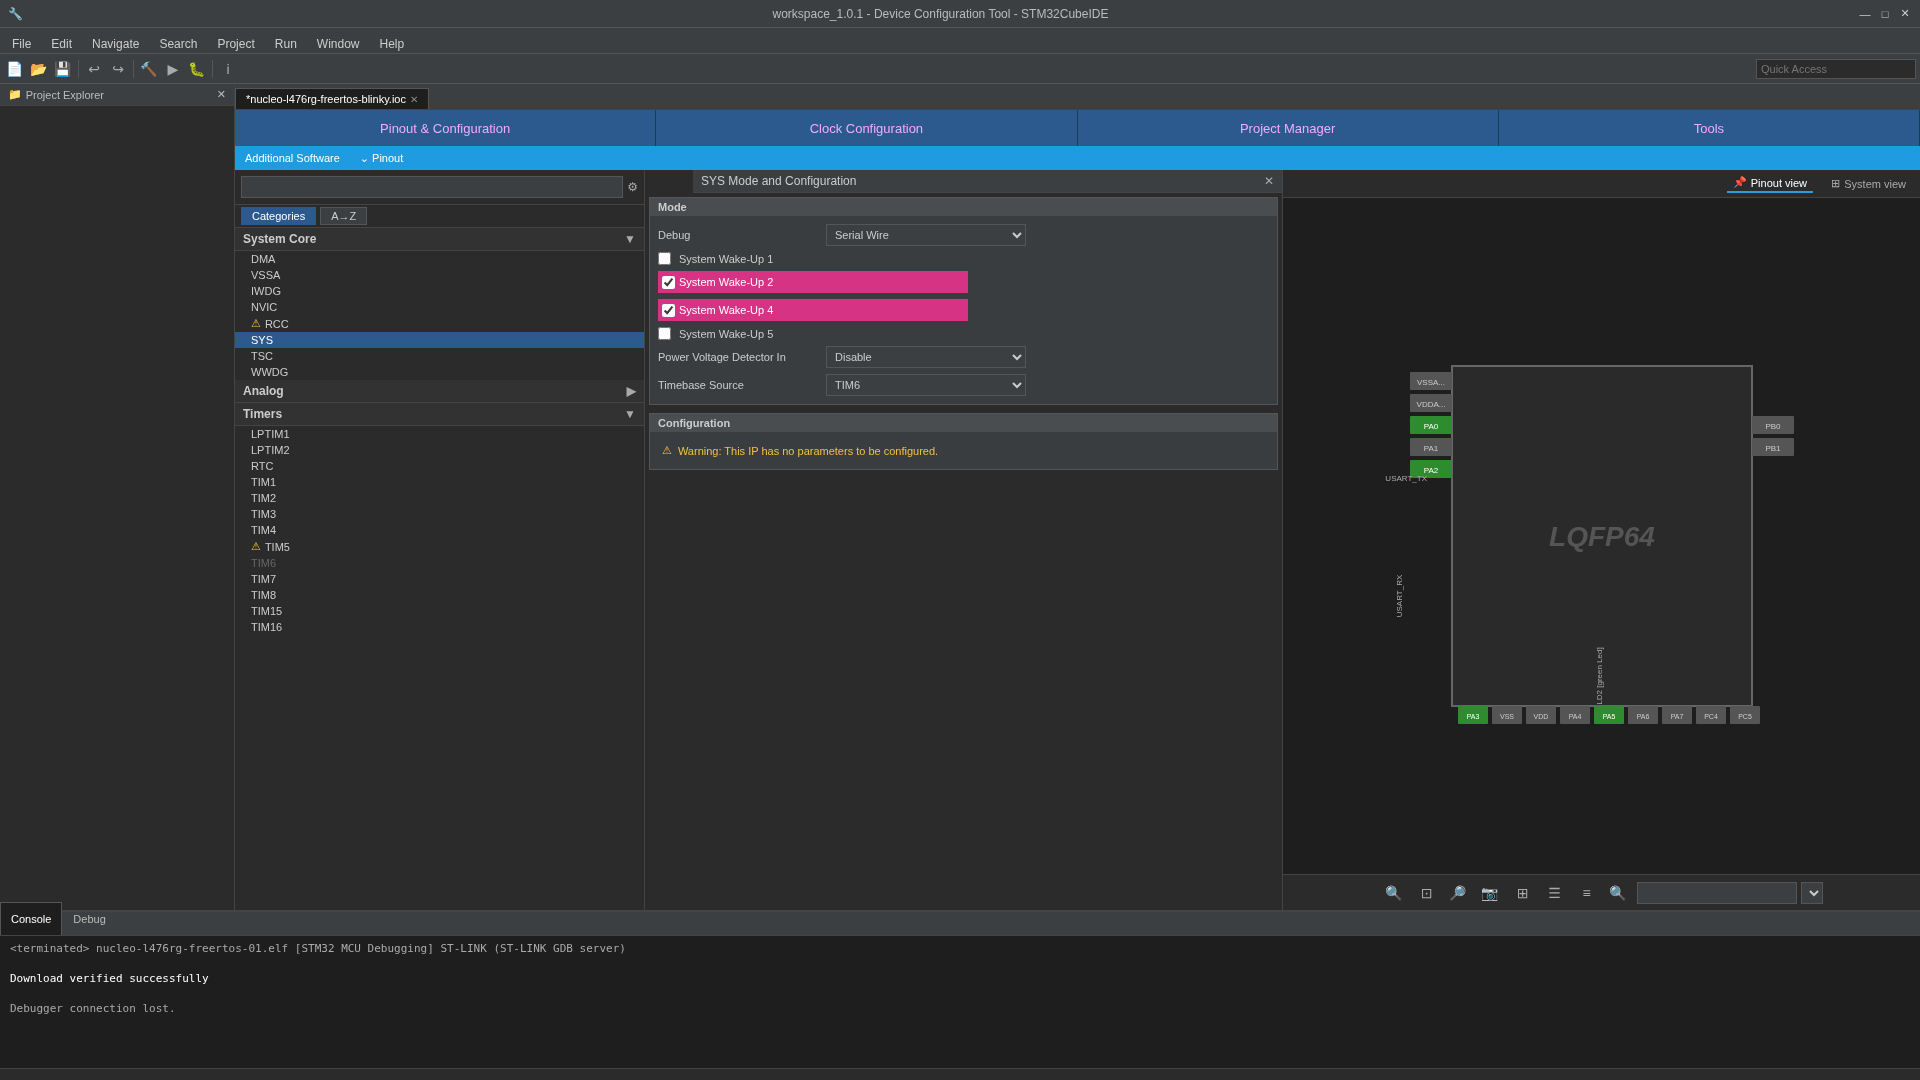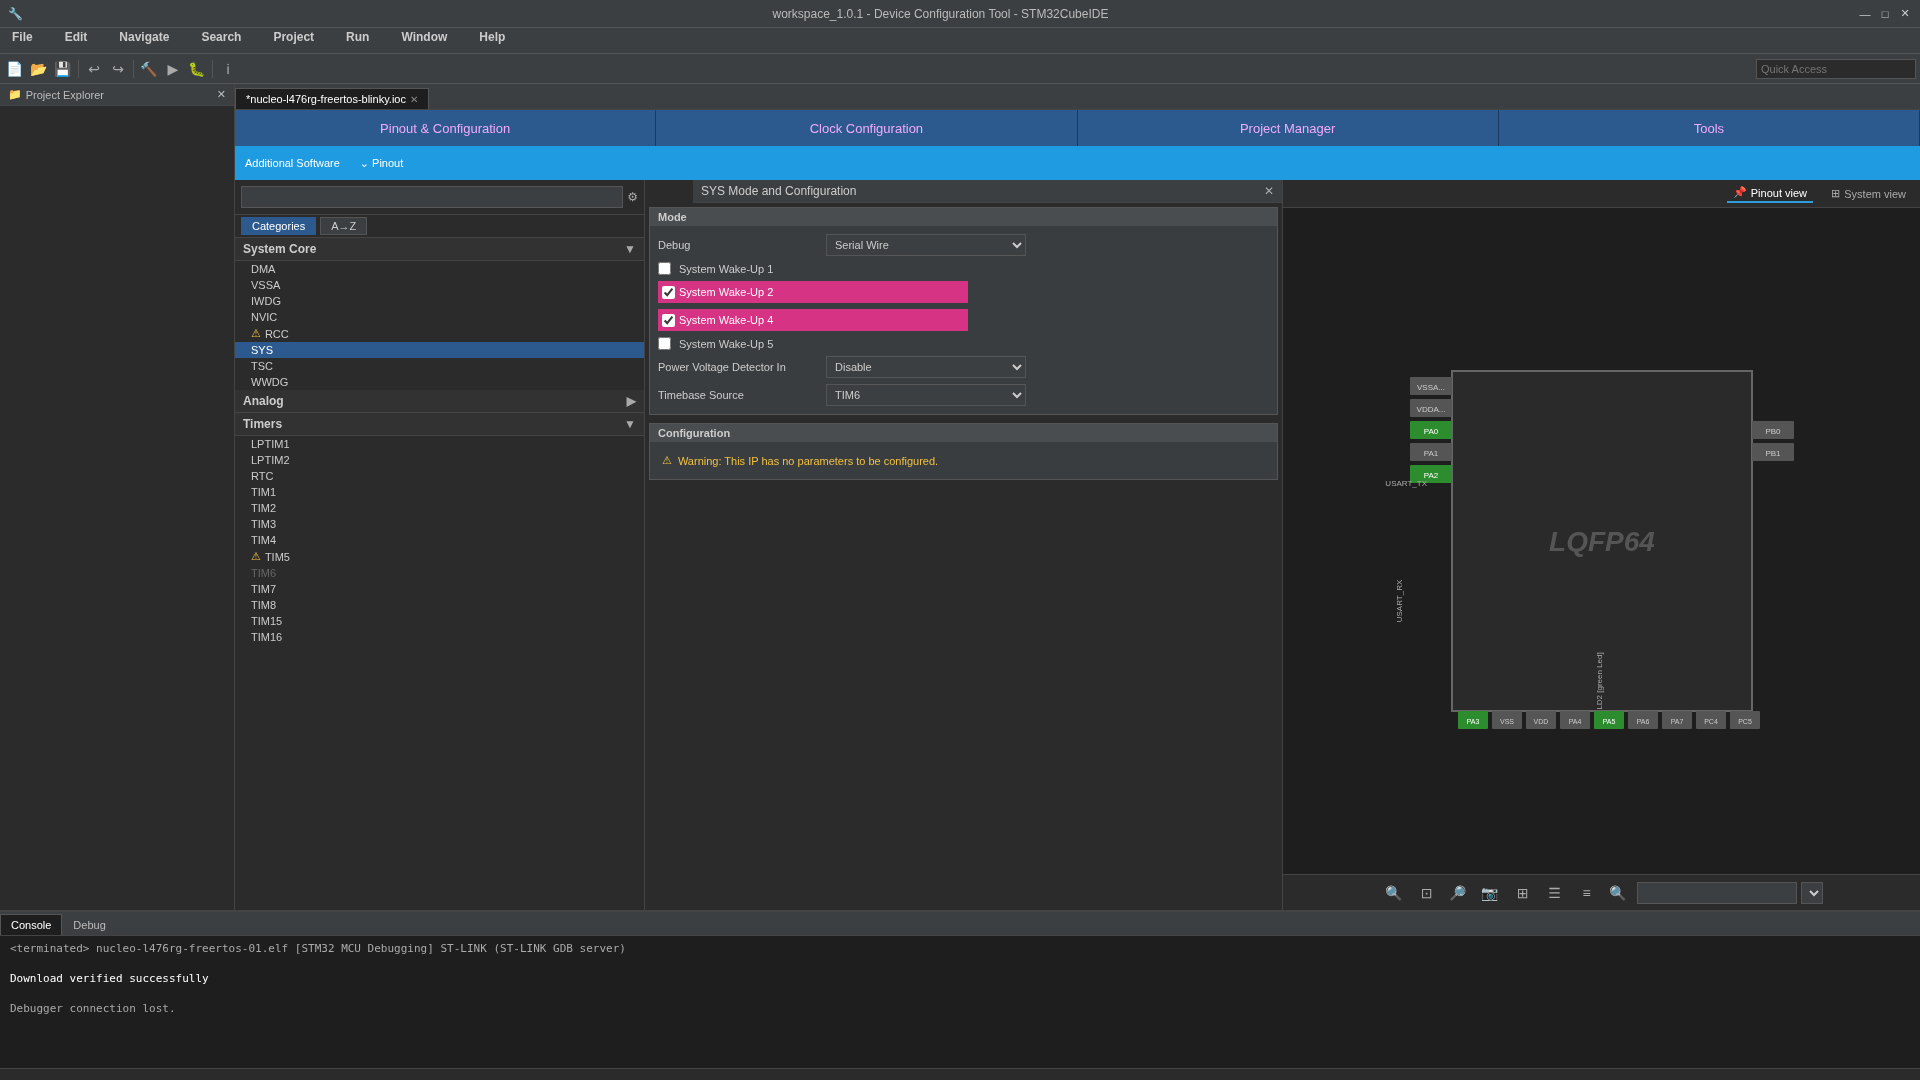--- a/index.html
+++ b/index.html
@@ -5,21 +5,21 @@
     * { margin: 0; padding: 0; box-sizing: border-box; }
     body { font-family: 'Segoe UI', Arial, sans-serif; font-size: 12px; background: #2b2b2b; color: #ccc; width: 1920px; height: 1080px; overflow: hidden; }
 
     
     #titlebar { background: #3c3f41; height: 28px; display: flex; align-items: center; padding: 0 8px; color: #bbb; font-size: 12px; border-bottom: 1px solid #555; }
     #titlebar .title { flex: 1; text-align: center; font-size: 12px; }
     #titlebar .controls { display: flex; gap: 6px; }
     #titlebar .controls span { width: 14px; height: 14px; display: flex; align-items: center; justify-content: center; cursor: pointer; color: #ccc; font-size: 11px; }
 
     
-    #menubar { background: #3c3f41; height: 26px; display: flex; align-items: flex-start; padding: 0 4px; border-bottom: 1px solid #555; gap: 16px; font-weight: bold; }
+    #menubar { background: #3c3f41; height: 26px; display: flex; align-items: flex-end; padding: 0 4px; border-bottom: 1px solid #555; gap: 4px; }
     #menubar span { padding: 2px 8px; cursor: pointer; color: #ccc; font-size: 12px; }
 
     
     #toolbar { background: #3c3f41; height: 30px; display: flex; align-items: center; padding: 0 4px; border-bottom: 1px solid #555; gap: 2px; }
     #toolbar .tb-btn { width: 22px; height: 22px; display: flex; align-items: center; justify-content: center; cursor: pointer; color: #aaa; font-size: 14px; }
     #toolbar .sep { width: 1px; height: 18px; background: #555; margin: 0 2px; }
     #toolbar .quick-access { margin-left: auto; border: 1px solid #555; background: #2b2b2b; color: #ccc; height: 20px; width: 160px; font-size: 11px; padding: 0 4px; }
 
     
     #main { display: flex; height: calc(1080px - 84px - 170px); }
@@ -39,21 +39,21 @@
     .tab .close-x { font-size: 10px; color: #888; }
 
     
     #ioc-editor { flex: 1; display: flex; flex-direction: column; background: #1e1e1e; }
 
     
     #ioc-top-tabs { display: flex; height: 36px; background: #2d5a8e; }
     .ioc-top-tab { flex: 1; display: flex; align-items: center; justify-content: center; font-size: 13px; color: #f0abfc; cursor: pointer; border-right: 1px solid #1a3a5e; }
 
     
-    #ioc-sub-bar { height: 34px; background: #1e9be1; display: flex; align-items: center; padding: 0 10px; gap: 20px; }
+    #ioc-sub-bar { height: 24px; background: #1e9be1; display: flex; align-items: center; padding: 0 10px; gap: 20px; }
     .ioc-sub-item { font-size: 11px; color: #fff; cursor: pointer; display: flex; align-items: center; gap: 4px; }
 
     
     #ioc-body { flex: 1; display: flex; }
 
     
     #left-panel { width: 410px; background: #2b2b2b; border-right: 1px solid #444; display: flex; flex-direction: column; }
 
     
     #left-search { padding: 6px; display: flex; align-items: center; gap: 4px; border-bottom: 1px solid #444; }
@@ -102,21 +102,21 @@
     #pinout-body { flex: 1; position: relative; overflow: hidden; }
 
     
     #pinout-toolbar { height: 36px; background: #2b2b2b; border-top: 1px solid #444; display: flex; align-items: center; padding: 0 8px; gap: 4px; justify-content: center; }
     .pt-btn { width: 28px; height: 28px; display: flex; align-items: center; justify-content: center; cursor: pointer; color: #aaa; font-size: 14px; }
     .pt-search { background: #3c3f41; border: 1px solid #555; color: #ccc; height: 22px; width: 160px; font-size: 11px; padding: 0 4px; }
 
     
     #console-area { height: 170px; background: #1e1e1e; border-top: 2px solid #444; display: flex; flex-direction: column; }
     #console-tabs { height: 24px; background: #3c3f41; display: flex; align-items: flex-end; border-bottom: 1px solid #444; }
-    .console-tab { padding: 4px 10px; font-size: 11px; color: #bbb; cursor: pointer; border: 1px solid transparent; border-bottom: none; }
+    .console-tab { padding: 10px 10px; font-size: 11px; color: #bbb; cursor: pointer; border: 1px solid transparent; border-bottom: none; }
     .console-tab.active { background: #1e1e1e; border-color: #555; color: #fff; }
     #console-body { flex: 1; overflow-y: auto; padding: 6px 10px; font-size: 11px; color: #aaa; font-family: monospace; }
     #console-body p { margin-bottom: 2px; }
     #console-body .highlight { color: #fff; }
     #console-scroll { height: 12px; background: #2b2b2b; border-top: 1px solid #444; }
 
     
     ::-webkit-scrollbar { width: 8px; height: 8px; }
     ::-webkit-scrollbar-track { background: #2b2b2b; }
     ::-webkit-scrollbar-thumb { background: #555; }

